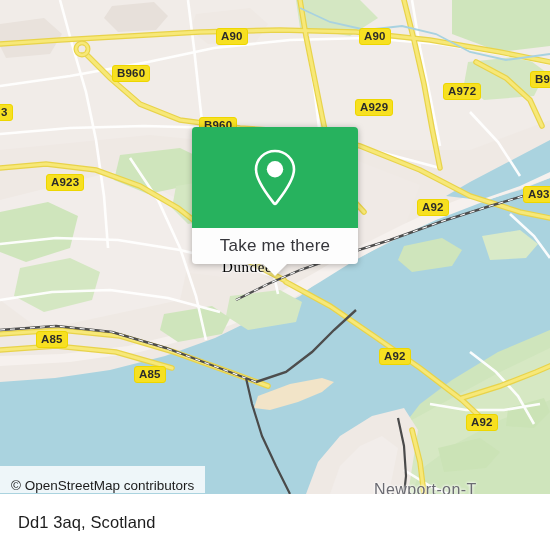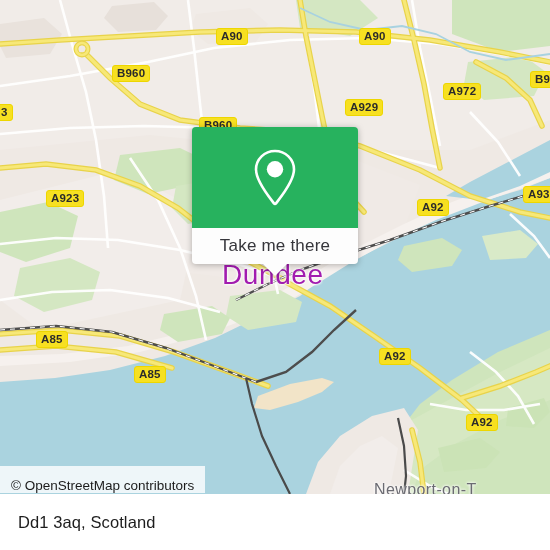--- a/index.html
+++ b/index.html
@@ -36,24 +36,24 @@
     font-weight: bold;
     letter-spacing: .2px;
     padding: 1px 4px 2px 4px;
     line-height: 12px;
     box-sizing: border-box;
     text-align: center;
     font-family: "Liberation Sans", sans-serif;
   }
   .citylabel {
     position: absolute;
-    color: #a21caf;
-    font-size: 28px;
+    color: #000000;
+    font-size: 15px;
     letter-spacing: .6px;
-    font-family: Liberation Sans, sans-serif;
+    font-family: Liberation Serif, serif;
     text-shadow: 0 0 3px #fff, 0 0 3px #fff, 0 0 2px #fff;
   }
   .townlabel {
     position: absolute;
     color: #6b6b72;
     font-size: 16px;
     letter-spacing: .4px;
     text-shadow: 0 0 3px #fff, 0 0 3px #fff;
   }
 
@@ -269,24 +269,24 @@
           <path d="M300,8 L330,22 L366,30 L402,26 L436,34 L470,52 L506,60 L550,54"></path>
         </g>
       </g>
     </svg>
 
     <div class="shield" style="left:216px;top:28px;">A90</div>
     <div class="shield" style="left:359px;top:28px;">A90</div>
     <div class="shield" style="left:112px;top:65px;">B960</div>
     <div class="shield" style="left:443px;top:83px;text-align:right;">A972</div>
     <div class="shield" style="left:199px;top:117px;">B960</div>
-    <div class="shield" style="left:345px;top:99px;">A929</div>
+    <div class="shield" style="left:355px;top:99px;">A929</div>
     <div class="shield" style="left:530px;top:71px;">B96</div>
     <div class="shield" style="left:-4px;top:104px;">3</div>
-    <div class="shield" style="left:46px;top:190px;">A923</div>
+    <div class="shield" style="left:46px;top:174px;">A923</div>
     <div class="shield" style="left:417px;top:199px;">A92</div>
     <div class="shield" style="left:523px;top:186px;">A930</div>
     <div class="shield" style="left:36px;top:331px;">A85</div>
     <div class="shield" style="left:134px;top:366px;">A85</div>
     <div class="shield" style="left:379px;top:348px;">A92</div>
     <div class="shield" style="left:466px;top:414px;">A92</div>
 
     <div class="citylabel" style="left:222px;top:259px;">Dundee</div>
     <div class="townlabel" style="left:374px;top:481px;">Newport-on-T</div>
 

